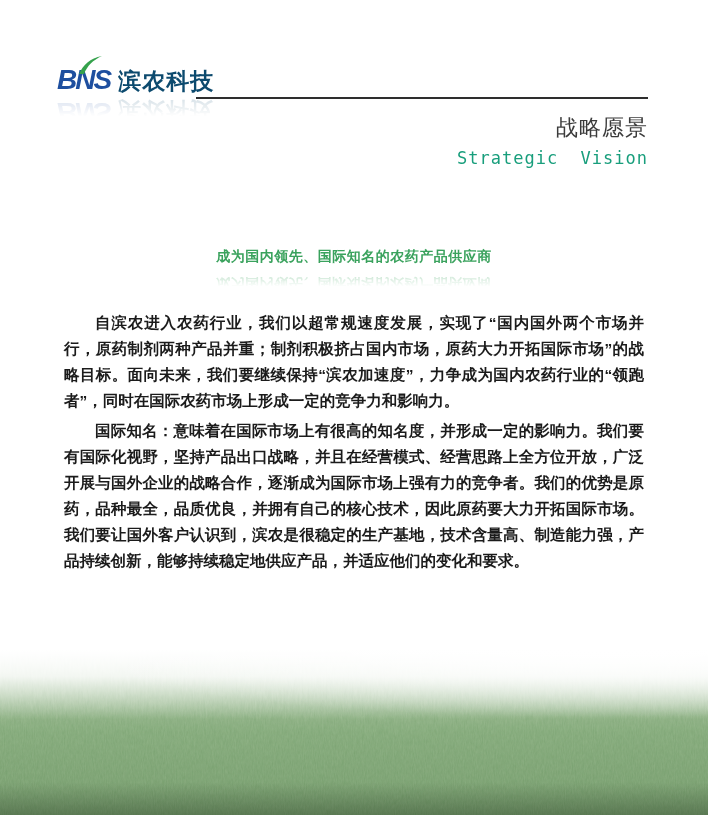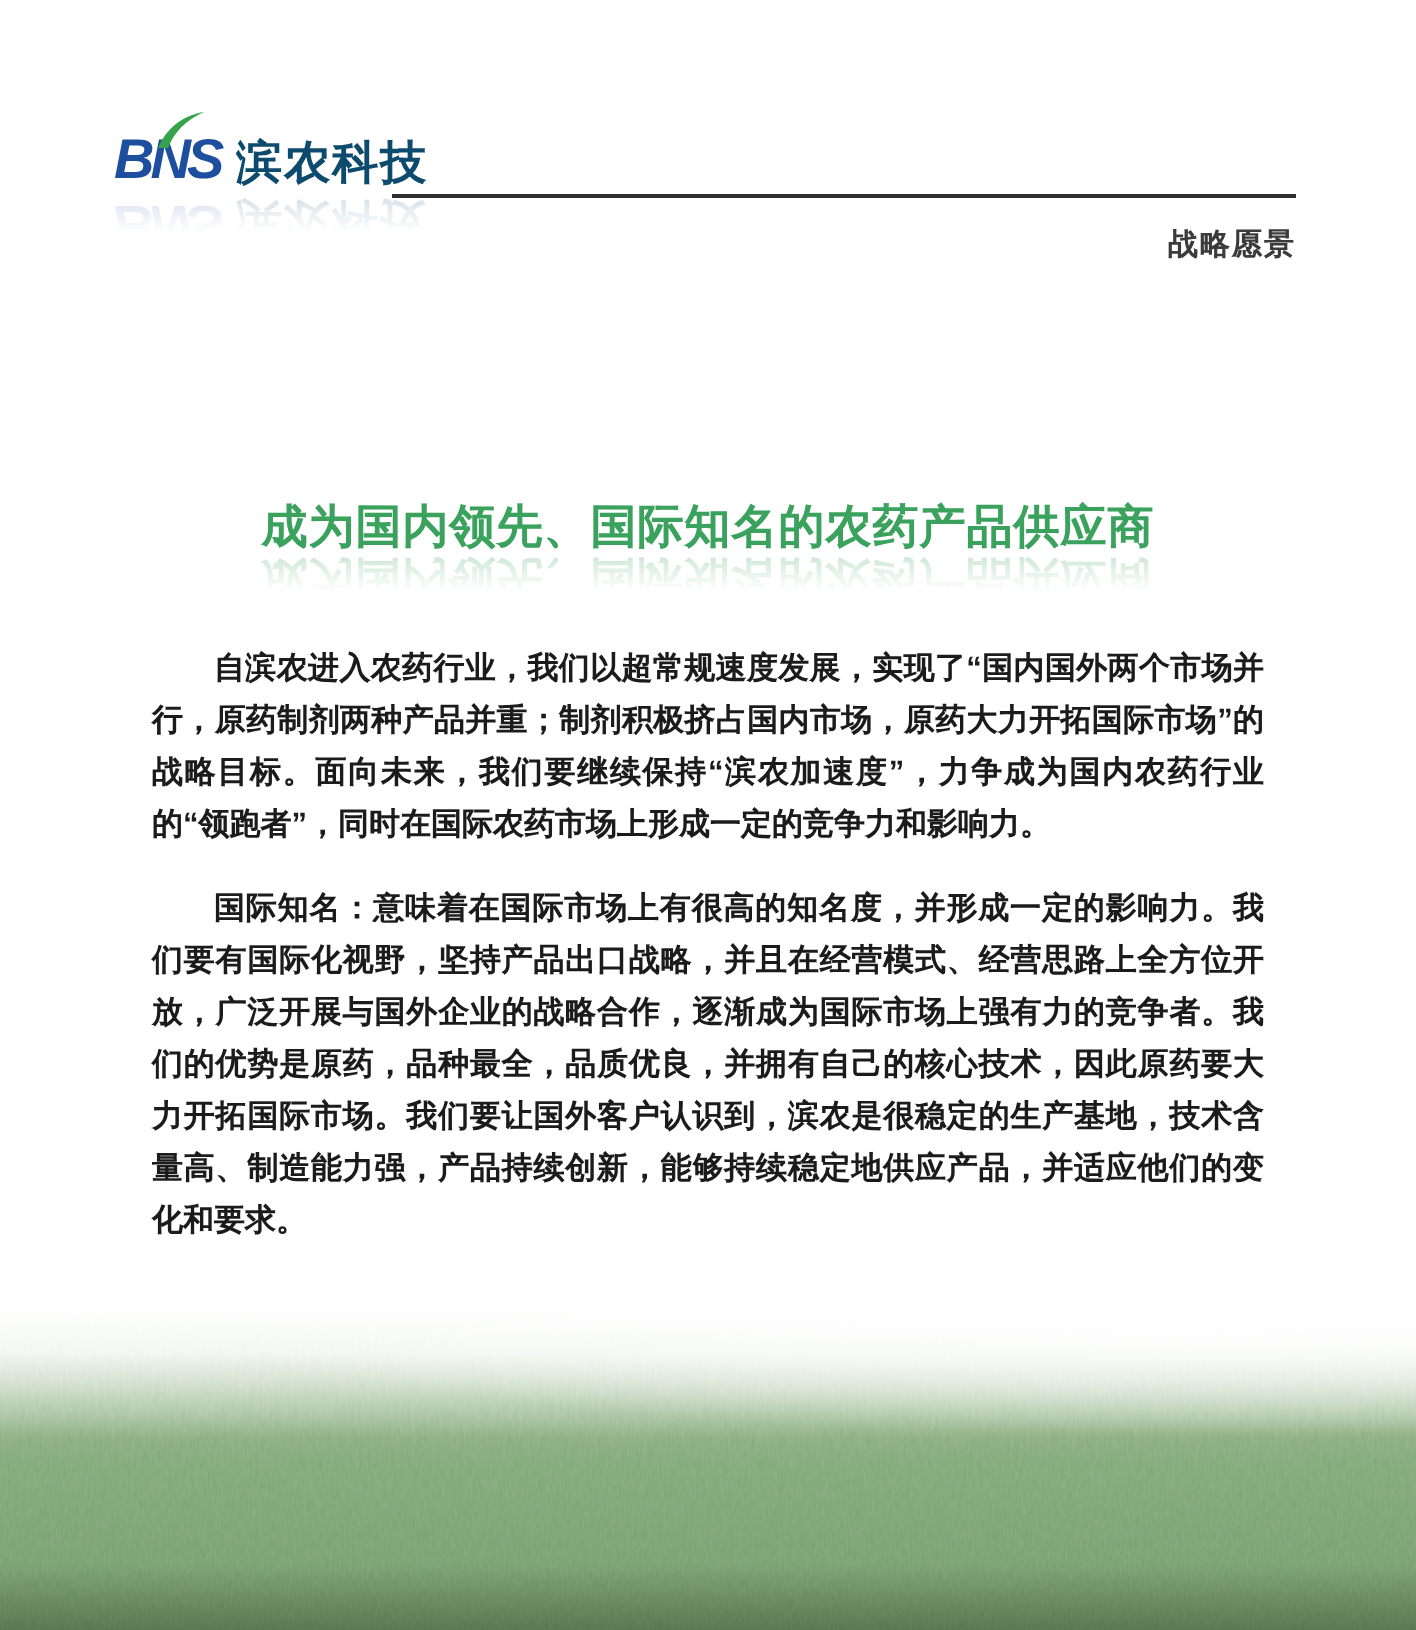--- a/index.html
+++ b/index.html
@@ -37,51 +37,51 @@
             mask-image: linear-gradient(to top, black 10%, transparent 65%);
   }
 
   
   .header-rule {
     position: absolute; left: 196px; top: 97px;
     width: 452px; height: 2px; background: #2e2e2e;
   }
   .section-title { position: absolute; right: 60px; top: 113px; text-align: right; }
   .section-title .cn {
-    font-size: 15px; font-weight: bold; color: #3b3b3b; letter-spacing: 1px;
+    font-size: 22px; font-weight: normal; color: #3b3b3b; letter-spacing: 1px;
   }
   .section-title .en {
     margin-top: 5px;
     font-family: "DejaVu Sans Mono", "Liberation Mono", monospace;
     font-size: 17px; color: #189e7c; letter-spacing: 1px;
     white-space: pre;
   }
 
   
   .headline {
     position: absolute; left: 0; top: 248px; width: 708px;
     text-align: center;
-    font-size: 23px; font-weight: bold; color: #3aa25d;
+    font-size: 14px; font-weight: bold; color: #3aa25d;
     letter-spacing: 0.5px; white-space: nowrap;
   }
   .headline.reflection {
     top: 274px;
     transform: scaleY(-1);
     opacity: 0.28;
     -webkit-mask-image: linear-gradient(to top, black 5%, transparent 70%);
             mask-image: linear-gradient(to top, black 5%, transparent 70%);
   }
 
   
   .body-text {
     position: absolute; left: 60px; top: 306px; width: 588px;
     font-size: 15.5px; line-height: 26px; font-weight: bold;
     color: #1b1b1b; text-align: justify;
   }
-  .body-text p { text-indent: 2em; margin: 16px; }
+  .body-text p { text-indent: 2em; margin: 4px; }
 
   
   .grass {
     position: absolute; left: 0; bottom: 0; width: 708px; height: 165px;
   }
   .grass svg { display: block; }
 </style>
 </head>
 <body>
 
@@ -97,20 +97,21 @@
 
   <div class="logo reflection" aria-hidden="true">
     <span class="logo-latin">BNS</span>
     <span class="logo-cn">滨农科技</span>
   </div>
 
   <div class="header-rule"></div>
 
   <div class="section-title">
     <div class="cn">战略愿景</div>
+    <div class="en">Strategic  Vision</div>
   </div>
 
   <div class="headline">成为国内领先、国际知名的农药产品供应商</div>
   <div class="headline reflection" aria-hidden="true">成为国内领先、国际知名的农药产品供应商</div>
 
   <div class="body-text">
     <p>自滨农进入农药行业，我们以超常规速度发展，实现了“国内国外两个市场并行，原药制剂两种产品并重；制剂积极挤占国内市场，原药大力开拓国际市场”的战略目标。面向未来，我们要继续保持“滨农加速度”，力争成为国内农药行业的“领跑者”，同时在国际农药市场上形成一定的竞争力和影响力。</p>
     <p>国际知名：意味着在国际市场上有很高的知名度，并形成一定的影响力。我们要有国际化视野，坚持产品出口战略，并且在经营模式、经营思路上全方位开放，广泛开展与国外企业的战略合作，逐渐成为国际市场上强有力的竞争者。我们的优势是原药，品种最全，品质优良，并拥有自己的核心技术，因此原药要大力开拓国际市场。我们要让国外客户认识到，滨农是很稳定的生产基地，技术含量高、制造能力强，产品持续创新，能够持续稳定地供应产品，并适应他们的变化和要求。</p>
   </div>
 

